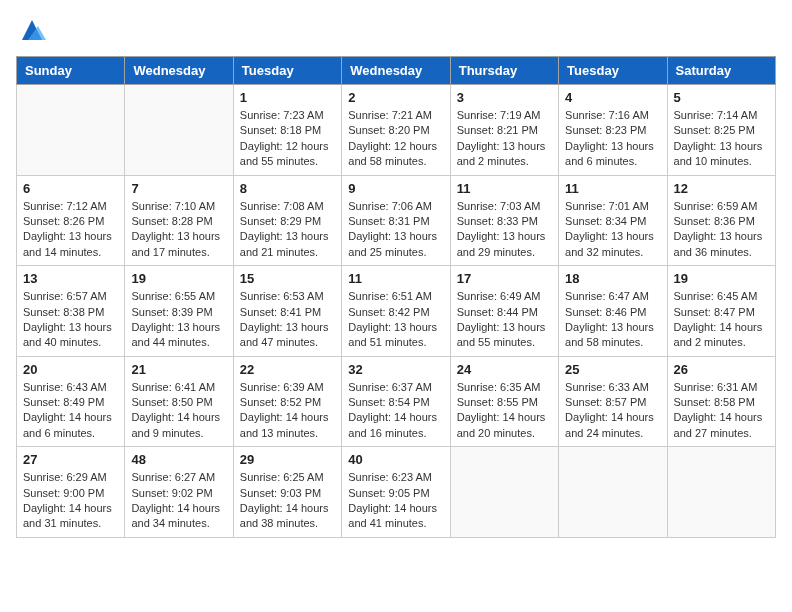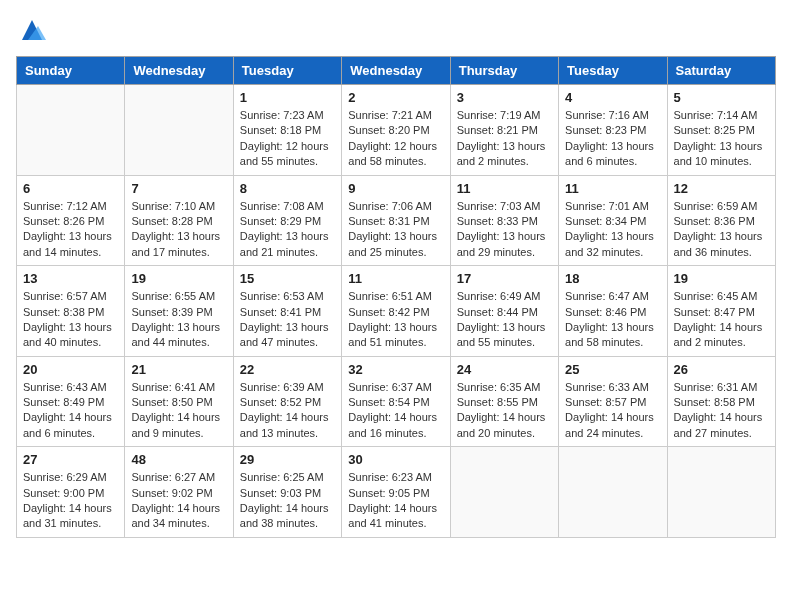--- a/index.html
+++ b/index.html
@@ -239,21 +239,21 @@
         </td>
         <td>
           <div class="day-number">48</div>
           <div class="day-info">Sunrise: 6:27 AM<br>Sunset: 9:02 PM<br>Daylight: 14 hours and 34 minutes.</div>
         </td>
         <td>
           <div class="day-number">29</div>
           <div class="day-info">Sunrise: 6:25 AM<br>Sunset: 9:03 PM<br>Daylight: 14 hours and 38 minutes.</div>
         </td>
         <td>
-          <div class="day-number">30</div>
+          <div class="day-number">40</div>
           <div class="day-info">Sunrise: 6:23 AM<br>Sunset: 9:05 PM<br>Daylight: 14 hours and 41 minutes.</div>
         </td>
         <td class="empty"></td>
         <td class="empty"></td>
         <td class="empty"></td>
       </tr>
     </tbody>
 </table>
 
 </body></html>

